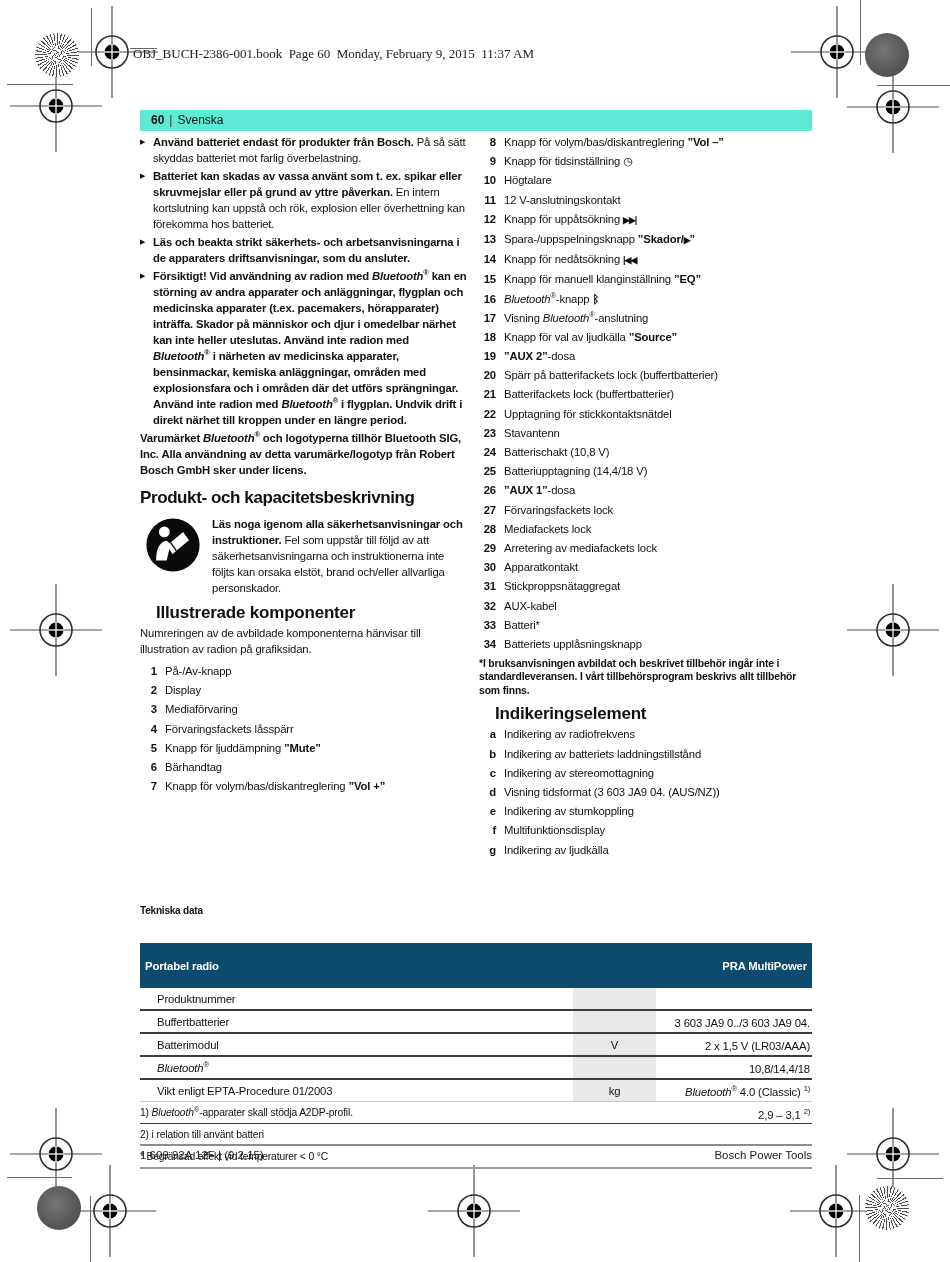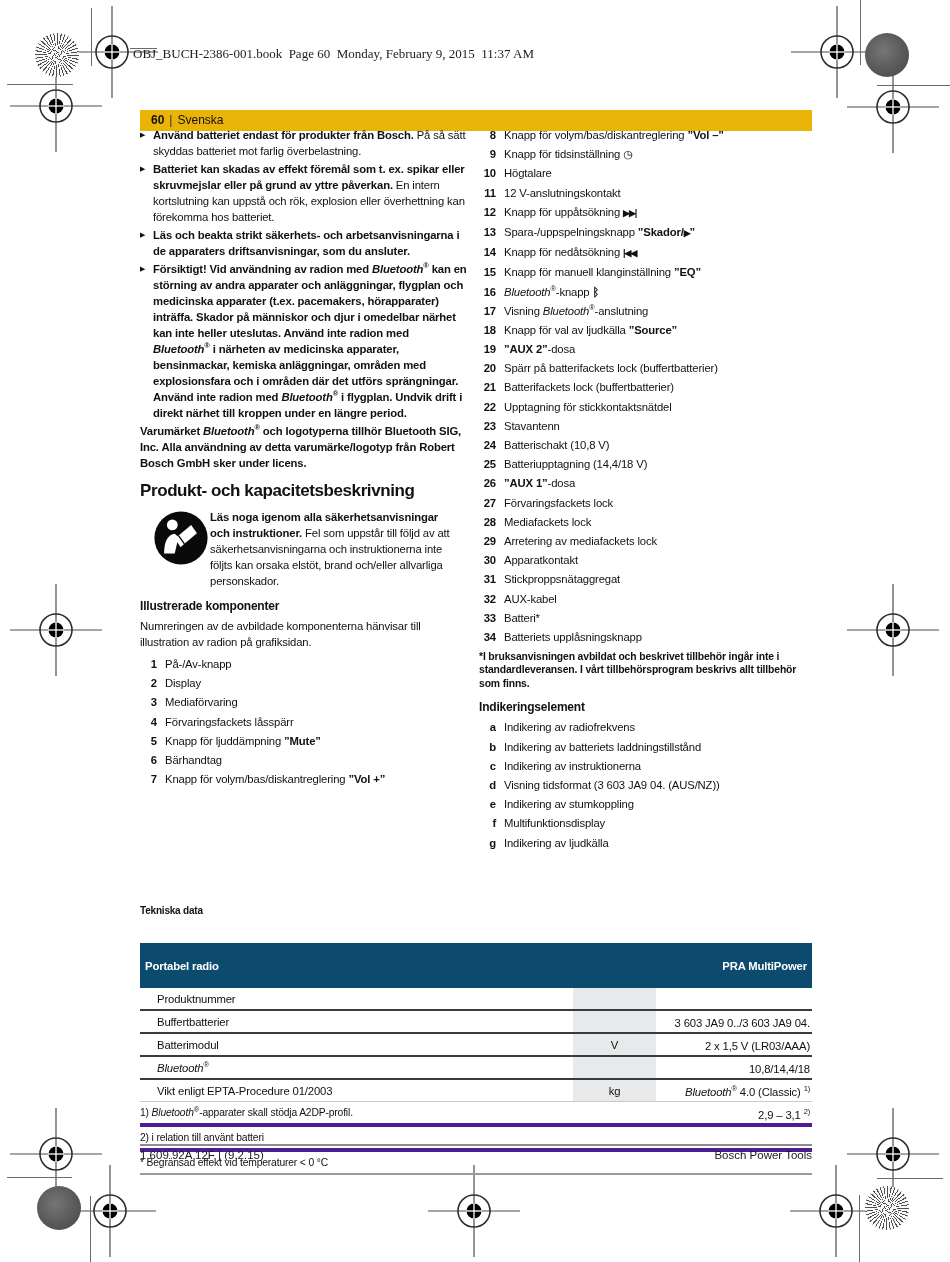--- a/index.html
+++ b/index.html
@@ -14,74 +14,74 @@
   .regmark{position:absolute;width:96px;height:96px;}
   .cropline{position:absolute;background:#6a6a6a;}
   .pinwheel{position:absolute;width:44px;height:44px;border-radius:50%;
     background:repeating-conic-gradient(#4d4d4d 0deg 3deg,#fafafa 3deg 10deg);}
   .halftone{position:absolute;width:44px;height:44px;border-radius:50%;
     background:radial-gradient(circle at 42% 40%,#767676 0%,#595959 55%,#474747 100%);}
 
   
   .print-header{position:absolute;left:133px;top:46px;font-family:"Liberation Serif",serif;
     font-size:13px;color:#1c1c1c;white-space:pre;}
-  .page-bar{position:absolute;left:140px;top:110px;width:672px;height:21px;background:#eab308;
+  .page-bar{position:absolute;left:140px;top:110px;width:672px;height:21px;background:#5eead4;
     font-size:12px;line-height:21px;padding-left:11px;box-sizing:border-box;}
   .page-bar .pb-num{font-weight:700;}
   .page-bar .pb-sep{margin:0 5px;color:#333;}
   .footer-rule{position:absolute;left:140px;top:1144px;width:672px;height:2px;background:#8d8d8d;}
   .footer{position:absolute;left:140px;top:1149px;width:672px;display:flex;
     justify-content:space-between;font-size:11.5px;color:#1a1a1a;}
 
   
-  .col{position:absolute;top:127px;font-size:11.3px;line-height:16px;letter-spacing:-0.15px;}
+  .col{position:absolute;top:134px;font-size:11.3px;line-height:16px;letter-spacing:-0.15px;}
   .col-left{left:140px;width:328px;}
   .col-right{left:479px;width:334px;}
 
   h1{font-size:17px;line-height:20px;margin:10px 0 8px;letter-spacing:-0.4px;font-weight:700;}
-  h2{font-size:12px;line-height:16px;margin:9px 0 4px;letter-spacing:-0.2px;font-weight:700;}
+  h2{font-size:17px;line-height:16px;margin:9px 16px 4px;letter-spacing:-0.2px;font-weight:700;}
   p{margin:0 0 6px;}
 
   .f-b{font-weight:700;}
   .f-i{font-style:italic;}
   .f-bi{font-weight:700;font-style:italic;}
   .f-sup{font-size:7.5px;vertical-align:super;line-height:0;}
   .f-ic{font-size:9px;letter-spacing:-1px;}
   .f-clock{font-size:11px;}
 
   
   .bullet-list .li{position:relative;padding-left:13px;margin-bottom:2px;}
   .bullet-list .li-n{position:absolute;left:0;top:0;font-size:7px;line-height:16px;}
 
   
   .num-list .li{display:flex;margin-bottom:3.2px;}
   .num-list .li-n{width:17px;min-width:17px;text-align:right;font-weight:700;margin-right:8px;}
   .num-list .li-t{flex:1;}
 
   .trademark{margin-top:2px;}
 
-  .notice{display:flex;margin:2px 12px 4px;}
+  .notice{display:flex;gap:10px;margin:2px 4px 4px;}
   .notice-icon{width:58px;min-width:58px;height:58px;}
   .notice p{flex:1;margin:0;}
 
   .accnote{font-size:10.4px;line-height:13.5px;margin:5px 0 6px;}
 
   
   .tech{position:absolute;left:140px;top:903px;width:672px;}
   .tech-h{font-size:10px;margin:0;}
   .ttable{margin-top:13px;border-bottom:2px solid #9b9b9b;font-size:11.3px;letter-spacing:-0.15px;}
   .trow{display:flex;align-items:center;height:21px;border-bottom:2px solid #3b3b3b;}
   .thead{background:#0c4a6e;color:#fff;font-weight:700;justify-content:space-between;
     padding:12px 5px;border-bottom:none;margin-top:24px;}
   #tbody .trow:last-child{border-bottom:1px solid #c9c9c9;}
   .c-label{width:417px;min-width:417px;box-sizing:border-box;padding-left:1px;margin-left:16px;}
   .c-unit{width:83px;min-width:83px;background:#e8e9ea;height:100%;display:flex;
     align-items:center;justify-content:center;}
   .c-value{flex:1;text-align:right;padding-right:2px;margin-top:48px;}
-  .frow{padding:4px 0;border-top:4px solid #4c1d95;font-size:10.3px;line-height:13px;}
+  .frow{padding:4px 0;border-top:1px solid #4c1d95;font-size:10.3px;line-height:13px;}
   #tfoot .frow:first-child{border-top:none;}
 </style>
 </head>
 <body>
 
 <div class="page">
 
   <svg width="0" height="0" style="position:absolute">
     <defs>
       <g id="regm">
@@ -146,21 +146,21 @@
 
   <div class="print-header">OBJ_BUCH-2386-001.book  Page 60  Monday, February 9, 2015  11:37 AM</div>
 
   <div class="page-bar">
     <span class="pb-num">60</span><span class="pb-sep">|</span><span class="pb-lang">Svenska</span>
   </div>
 
   <div class="col col-left">
     <div class="bullet-list">
         <div class="li"><span class="li-n">▶</span><span class="li-t"><span class="f-b">Använd batteriet endast för produkter från Bosch.</span><span> På så sätt skyddas batteriet mot farlig överbelastning.</span></span></div>
-        <div class="li"><span class="li-n">▶</span><span class="li-t"><span class="f-b">Batteriet kan skadas av effekt föremål som t. ex. spikar eller skruvmejslar eller på grund av yttre påverkan.</span><span> En intern kortslutning kan uppstå och rök, explosion eller överhettning kan förekomma hos batteriet.</span></span></div>
+        <div class="li"><span class="li-n">▶</span><span class="li-t"><span class="f-b">Batteriet kan skadas av vassa använt som t. ex. spikar eller skruvmejslar eller på grund av yttre påverkan.</span><span> En intern kortslutning kan uppstå och rök, explosion eller överhettning kan förekomma hos batteriet.</span></span></div>
         <div class="li"><span class="li-n">▶</span><span class="li-t"><span class="f-b">Läs och beakta strikt säkerhets- och arbetsanvisningarna i de apparaters driftsanvisningar, som du ansluter.</span></span></div>
         <div class="li"><span class="li-n">▶</span><span class="li-t"><span class="f-b">Försiktigt! Vid användning av radion med </span><span class="f-bi">Bluetooth</span><span class="f-b f-sup">®</span><span class="f-b"> kan en störning av andra apparater och anläggningar, flygplan och medicinska apparater (t.ex. pacemakers, hörapparater) inträffa. Skador på människor och djur i omedelbar närhet kan inte heller uteslutas. Använd inte radion med </span><span class="f-bi">Bluetooth</span><span class="f-b f-sup">®</span><span class="f-b"> i närheten av medicinska apparater, bensinmackar, kemiska anläggningar, områden med explosionsfara och i områden där det utförs sprängningar. Använd inte radion med </span><span class="f-bi">Bluetooth</span><span class="f-b f-sup">®</span><span class="f-b"> i flygplan. Undvik drift i direkt närhet till kroppen under en längre period.</span></span></div>
       </div>
     <p class="trademark"><span class="f-b">Varumärket </span><span class="f-bi">Bluetooth</span><span class="f-b f-sup">®</span><span class="f-b"> och logotyperna tillhör Bluetooth SIG, Inc. Alla användning av detta varumärke/logotyp från Robert Bosch GmbH sker under licens.</span></p>
     <h1>Produkt- och kapacitetsbeskrivning</h1>
     <div class="notice">
       <span class="notice-icon">
         <svg viewBox="0 0 60 60" width="58" height="58">
           <circle cx="30" cy="30" r="27.5" fill="#0a0a0a"></circle>
           <circle cx="21" cy="16.5" r="5.6" fill="#fff"></circle>
@@ -323,21 +323,21 @@
         <div class="li">
           <span class="li-n">a</span>
           <span class="li-t"><span>Indikering av radiofrekvens</span></span>
         </div>
         <div class="li">
           <span class="li-n">b</span>
           <span class="li-t"><span>Indikering av batteriets laddningstillstånd</span></span>
         </div>
         <div class="li">
           <span class="li-n">c</span>
-          <span class="li-t"><span>Indikering av instruktionerna</span></span>
+          <span class="li-t"><span>Indikering av stereomottagning</span></span>
         </div>
         <div class="li">
           <span class="li-n">d</span>
           <span class="li-t"><span>Visning tidsformat (3 603 JA9 04. (AUS/NZ))</span></span>
         </div>
         <div class="li">
           <span class="li-n">e</span>
           <span class="li-t"><span>Indikering av stumkoppling</span></span>
         </div>
         <div class="li">

